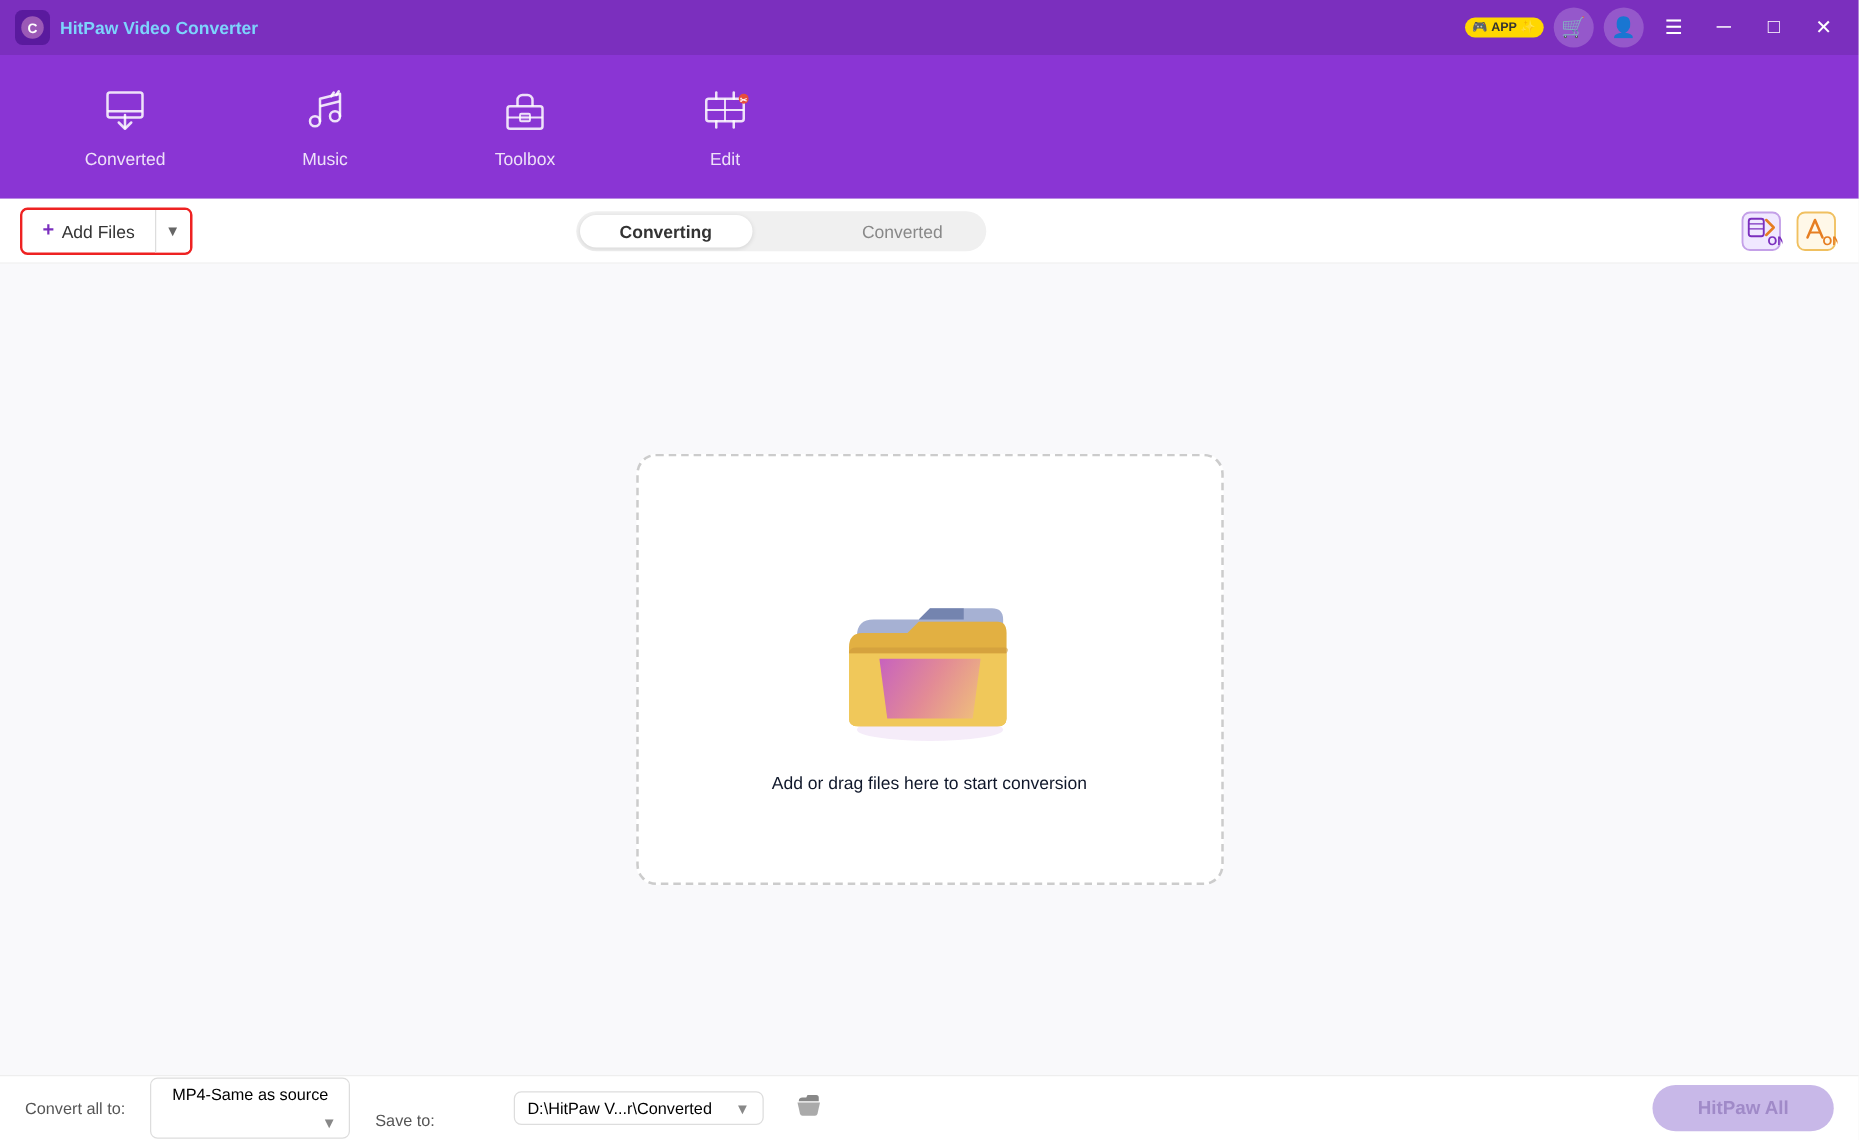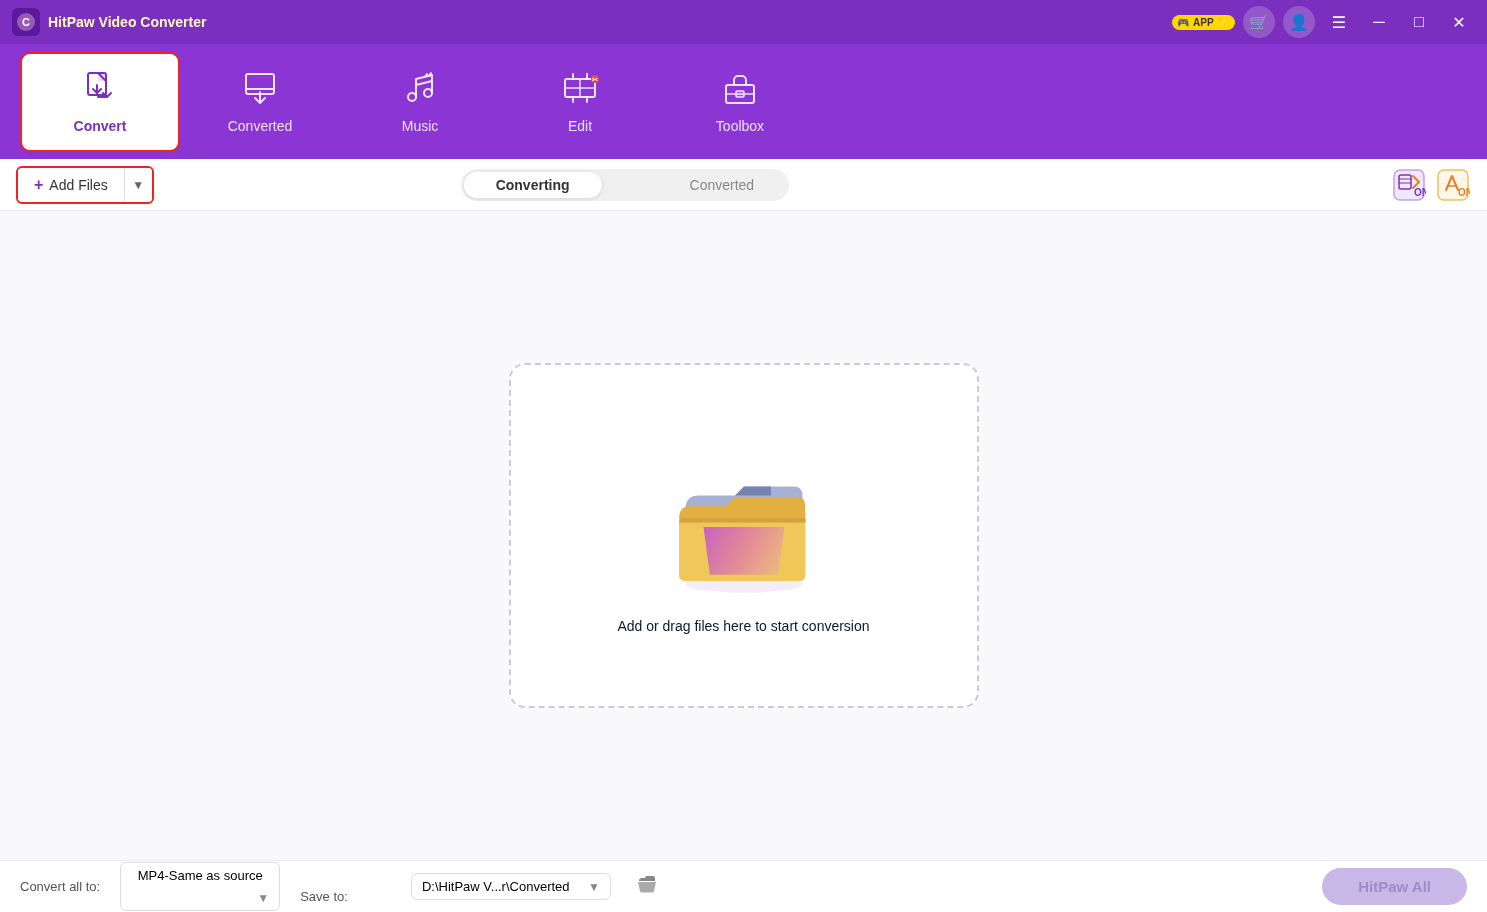--- a/index.html
+++ b/index.html
@@ -35,21 +35,21 @@
       display: flex;
       align-items: center;
       justify-content: center;
       font-weight: bold;
       font-size: 14px;
       color: white;
     }
     .app-title {
       font-size: 14px;
       font-weight: 600;
-      color: #fef9c3;
+      color: #7dd3fc;
     }
     .title-bar-right {
       display: flex;
       align-items: center;
       gap: 8px;
     }
     .title-btn {
       width: 32px;
       height: 28px;
       background: transparent;
@@ -352,34 +352,20 @@
     <button class="account-btn">👤</button>
     <button class="title-btn">☰</button>
     <button class="title-btn">─</button>
     <button class="title-btn">□</button>
     <button class="title-btn close">✕</button>
   </div>
 </div>
 
 <div class="nav-bar">
 
-  <div class="nav-item active">
-    <span class="nav-icon">
-      <svg width="38" height="38" viewBox="0 0 38 38" fill="none">
-        <rect x="7" y="4" width="18" height="22" rx="2" stroke="#7B2FBE" stroke-width="2" fill="none"></rect>
-        <path d="M17 4 L25 4 L25 12 L17 12 Z" stroke="#7B2FBE" stroke-width="0" fill="#7B2FBE" opacity="0.15"></path>
-        <path d="M17 4 L25 12" stroke="#7B2FBE" stroke-width="2"></path>
-        <path d="M22 24 L26 28 L30 24" stroke="#7B2FBE" stroke-width="2" stroke-linecap="round" stroke-linejoin="round" fill="none"></path>
-        <path d="M17 28 L26 28" stroke="#7B2FBE" stroke-width="2" stroke-linecap="round"></path>
-        <path d="M20 20 L16 24 L12 20" stroke="#7B2FBE" stroke-width="2" stroke-linecap="round" stroke-linejoin="round" fill="none"></path>
-        <path d="M16 24 L16 16" stroke="#7B2FBE" stroke-width="2" stroke-linecap="round"></path>
-      </svg>
-    </span>
-    <span class="nav-label">Convert</span>
-  </div>
 
   <div class="nav-item">
     <span class="nav-icon">
       <svg width="38" height="38" viewBox="0 0 38 38" fill="none">
         <rect x="5" y="5" width="28" height="20" rx="2" stroke="rgba(255,255,255,0.85)" stroke-width="2" fill="none"></rect>
         <line x1="5" y1="20" x2="33" y2="20" stroke="rgba(255,255,255,0.85)" stroke-width="2"></line>
         <path d="M19 23 L19 33" stroke="rgba(255,255,255,0.85)" stroke-width="2" stroke-linecap="round"></path>
         <path d="M14 29 L19 34 L24 29" stroke="rgba(255,255,255,0.85)" stroke-width="2" stroke-linecap="round" stroke-linejoin="round" fill="none"></path>
       </svg>
     </span>
@@ -391,50 +377,50 @@
       <svg width="38" height="38" viewBox="0 0 38 38" fill="none">
         <path d="M15 28 C15 30.2 13.2 32 11 32 C8.8 32 7 30.2 7 28 C7 25.8 8.8 24 11 24 C13.2 24 15 25.8 15 28 Z" stroke="rgba(255,255,255,0.85)" stroke-width="2" fill="none"></path>
         <path d="M31 24 C31 26.2 29.2 28 27 28 C24.8 28 23 26.2 23 24 C23 21.8 24.8 20 27 20 C29.2 20 31 21.8 31 24 Z" stroke="rgba(255,255,255,0.85)" stroke-width="2" fill="none"></path>
         <path d="M15 28 L15 10 L31 6 L31 24" stroke="rgba(255,255,255,0.85)" stroke-width="2" stroke-linecap="round" stroke-linejoin="round" fill="none"></path>
         <line x1="15" y1="16" x2="31" y2="12" stroke="rgba(255,255,255,0.85)" stroke-width="2"></line>
         <path d="M24 8 L26 5" stroke="rgba(255,255,255,0.85)" stroke-width="2" stroke-linecap="round"></path>
         <path d="M28 7 L30 4" stroke="rgba(255,255,255,0.85)" stroke-width="2" stroke-linecap="round"></path>
       </svg>
     </span>
     <span class="nav-label">Music</span>
+  </div>
+
+  <div class="nav-item">
+    <span class="nav-icon">
+      <svg width="38" height="38" viewBox="0 0 38 38" fill="none">
+        <rect x="5" y="16" width="28" height="18" rx="2" stroke="rgba(255,255,255,0.85)" stroke-width="2" fill="none"></rect>
+        <path d="M13 16 L13 11 C13 8.8 15 7 17 7 L21 7 C23 7 25 8.8 25 11 L25 16" stroke="rgba(255,255,255,0.85)" stroke-width="2" fill="none"></path>
+        <line x1="5" y1="25" x2="33" y2="25" stroke="rgba(255,255,255,0.85)" stroke-width="1.5"></line>
+        <rect x="15" y="22" width="8" height="6" rx="1" stroke="rgba(255,255,255,0.85)" stroke-width="1.5" fill="rgba(255,255,255,0.2)"></rect>
+      </svg>
+    </span>
+    <span class="nav-label">Toolbox</span>
   </div>
 
   <div class="nav-item">
     <span class="nav-icon">
       <svg width="38" height="38" viewBox="0 0 38 38" fill="none">
         <rect x="4" y="10" width="30" height="18" rx="2" stroke="rgba(255,255,255,0.85)" stroke-width="2" fill="none"></rect>
         <line x1="4" y1="19" x2="34" y2="19" stroke="rgba(255,255,255,0.85)" stroke-width="1.5"></line>
         <line x1="19" y1="10" x2="19" y2="28" stroke="rgba(255,255,255,0.85)" stroke-width="1.5"></line>
         <path d="M26 5 L26 10" stroke="rgba(255,255,255,0.85)" stroke-width="2" stroke-linecap="round"></path>
         <path d="M12 5 L12 10" stroke="rgba(255,255,255,0.85)" stroke-width="2" stroke-linecap="round"></path>
         <path d="M26 28 L26 33" stroke="rgba(255,255,255,0.85)" stroke-width="2" stroke-linecap="round"></path>
         <path d="M12 28 L12 33" stroke="rgba(255,255,255,0.85)" stroke-width="2" stroke-linecap="round"></path>
         <circle cx="34" cy="10" r="4" fill="#e74c3c" stroke="none"></circle>
         <text x="34" y="13" text-anchor="middle" font-size="7" fill="white" font-weight="bold">✂</text>
       </svg>
     </span>
     <span class="nav-label">Edit</span>
   </div>
-
-  <div class="nav-item">
-    <span class="nav-icon">
-      <svg width="38" height="38" viewBox="0 0 38 38" fill="none">
-        <rect x="5" y="16" width="28" height="18" rx="2" stroke="rgba(255,255,255,0.85)" stroke-width="2" fill="none"></rect>
-        <path d="M13 16 L13 11 C13 8.8 15 7 17 7 L21 7 C23 7 25 8.8 25 11 L25 16" stroke="rgba(255,255,255,0.85)" stroke-width="2" fill="none"></path>
-        <line x1="5" y1="25" x2="33" y2="25" stroke="rgba(255,255,255,0.85)" stroke-width="1.5"></line>
-        <rect x="15" y="22" width="8" height="6" rx="1" stroke="rgba(255,255,255,0.85)" stroke-width="1.5" fill="rgba(255,255,255,0.2)"></rect>
-      </svg>
-    </span>
-    <span class="nav-label">Toolbox</span>
-  </div>
 </div>
 
 <div class="toolbar">
   <div class="add-files-btn">
     <button class="add-files-main">
       <span class="plus">+</span>
       <span>Add Files</span>
     </button>
     <button class="add-files-dropdown">
       <span>▼</span>

